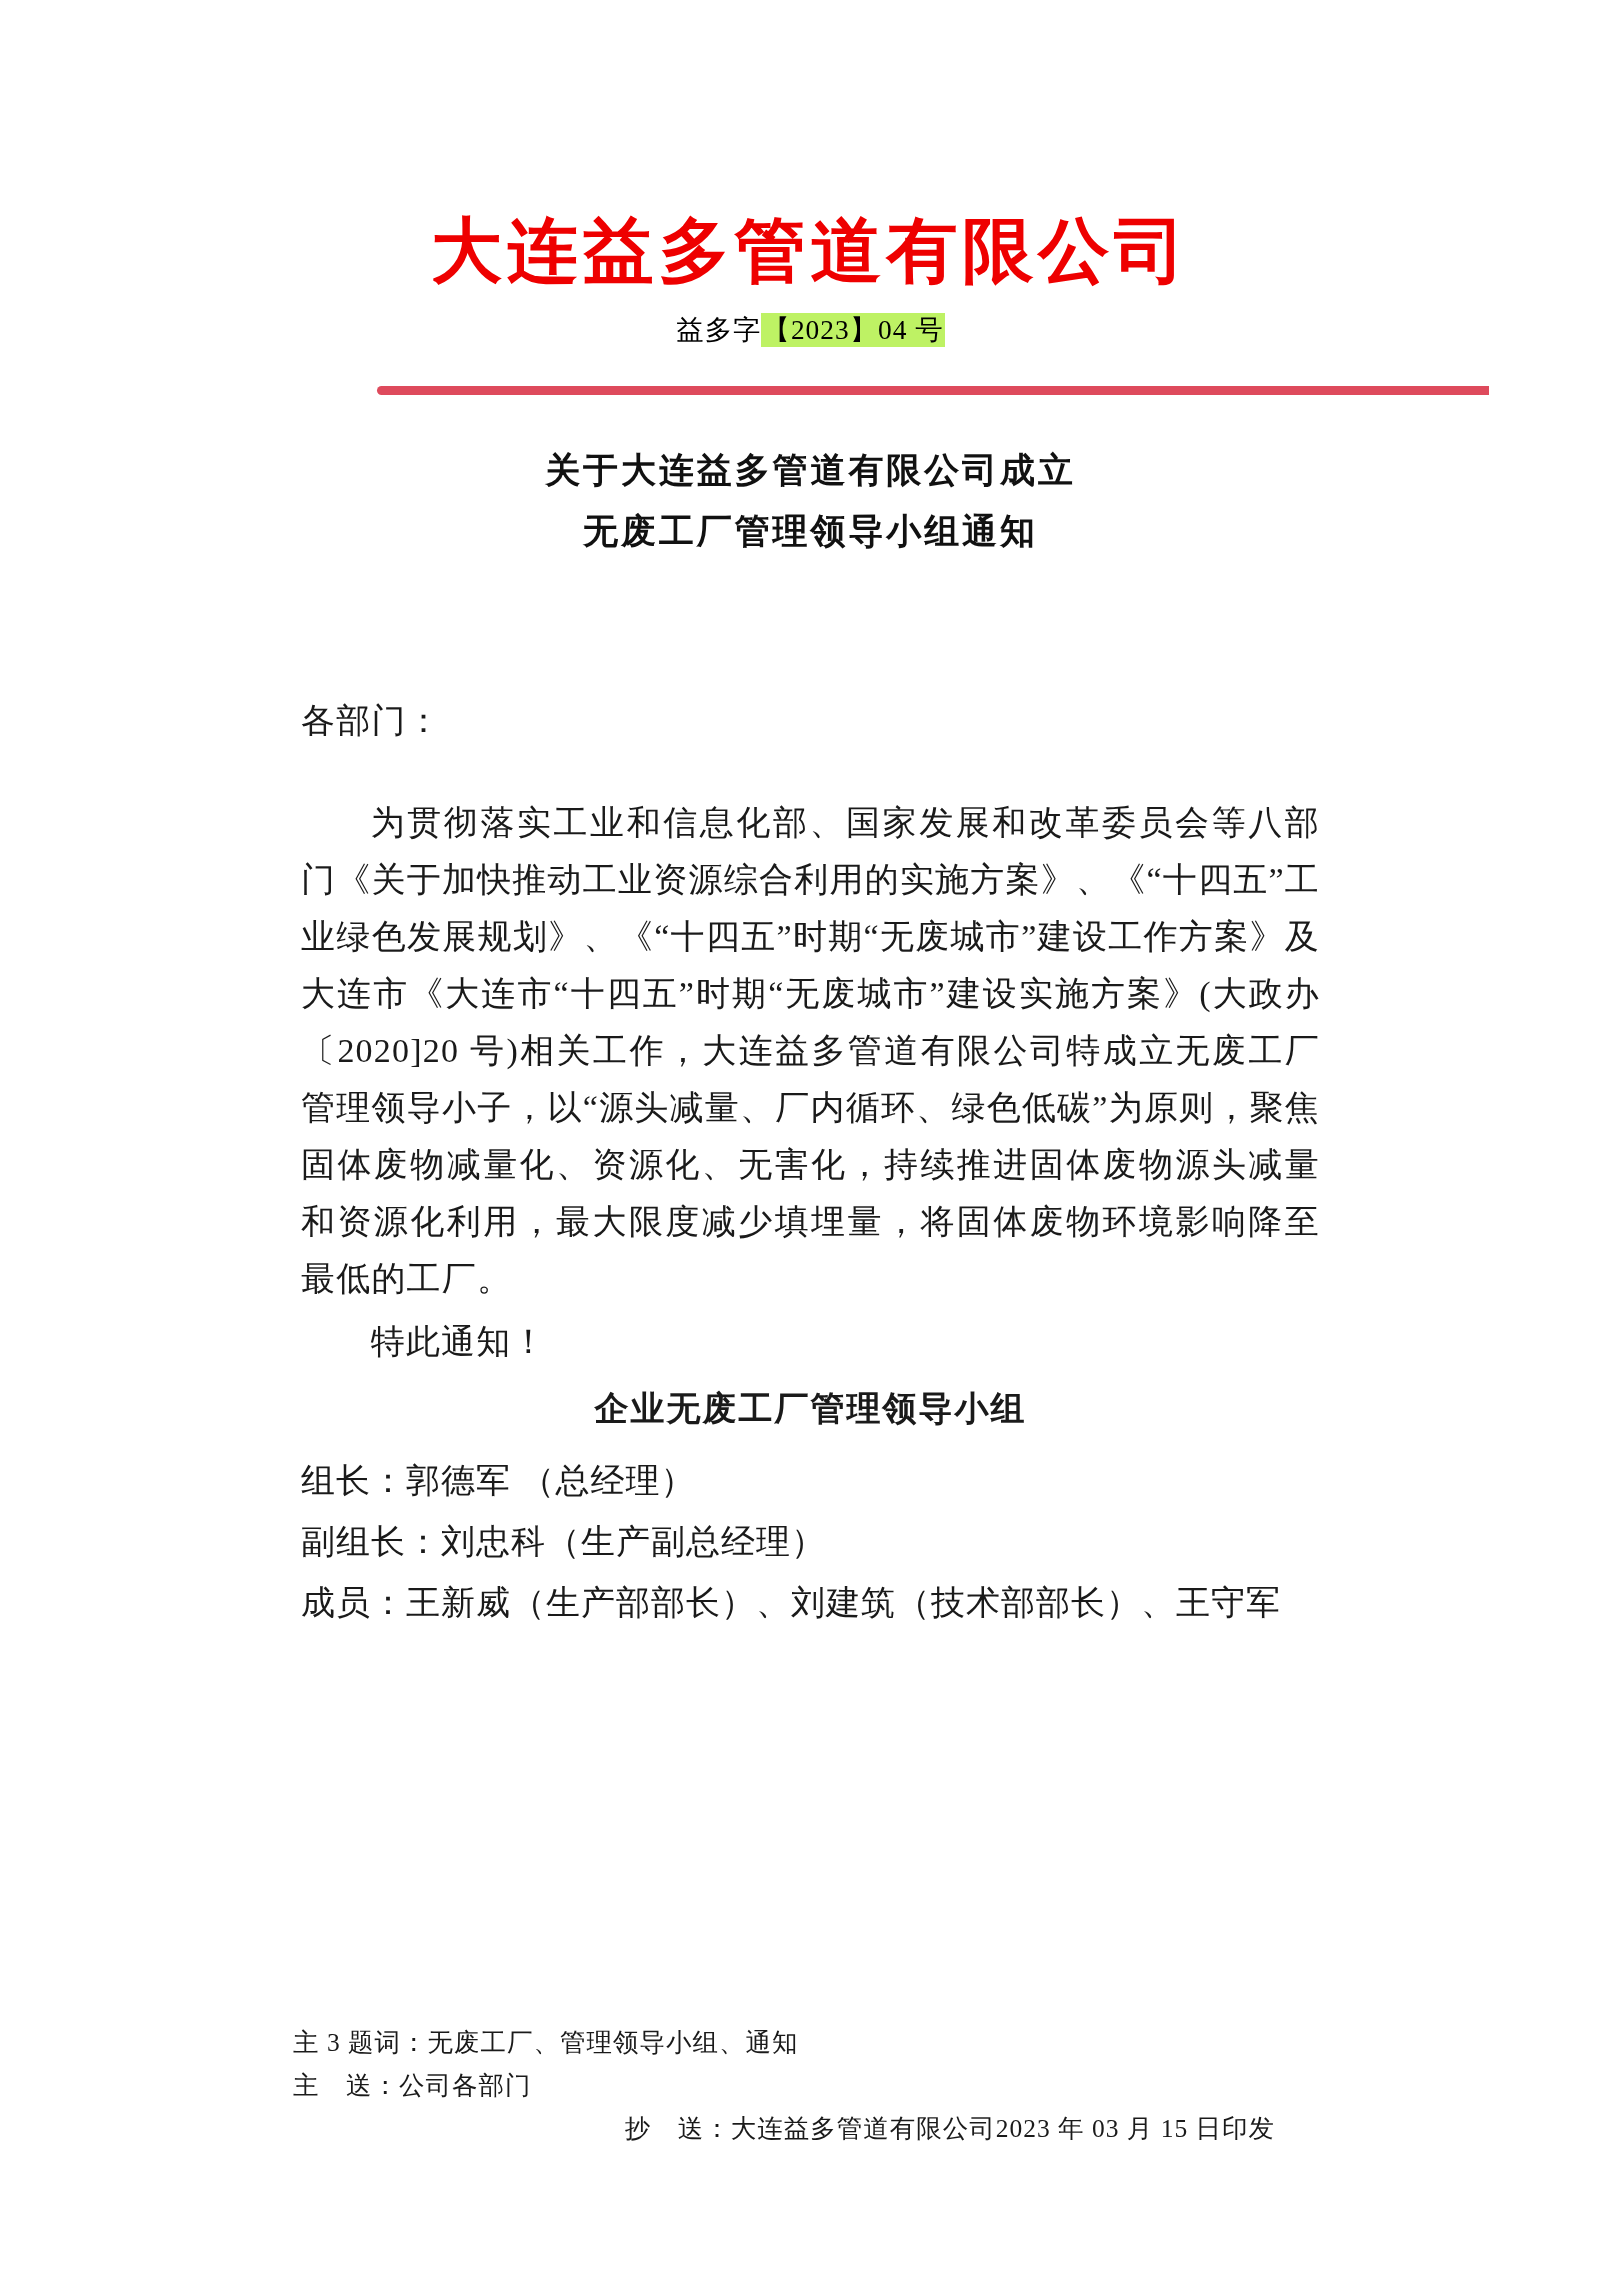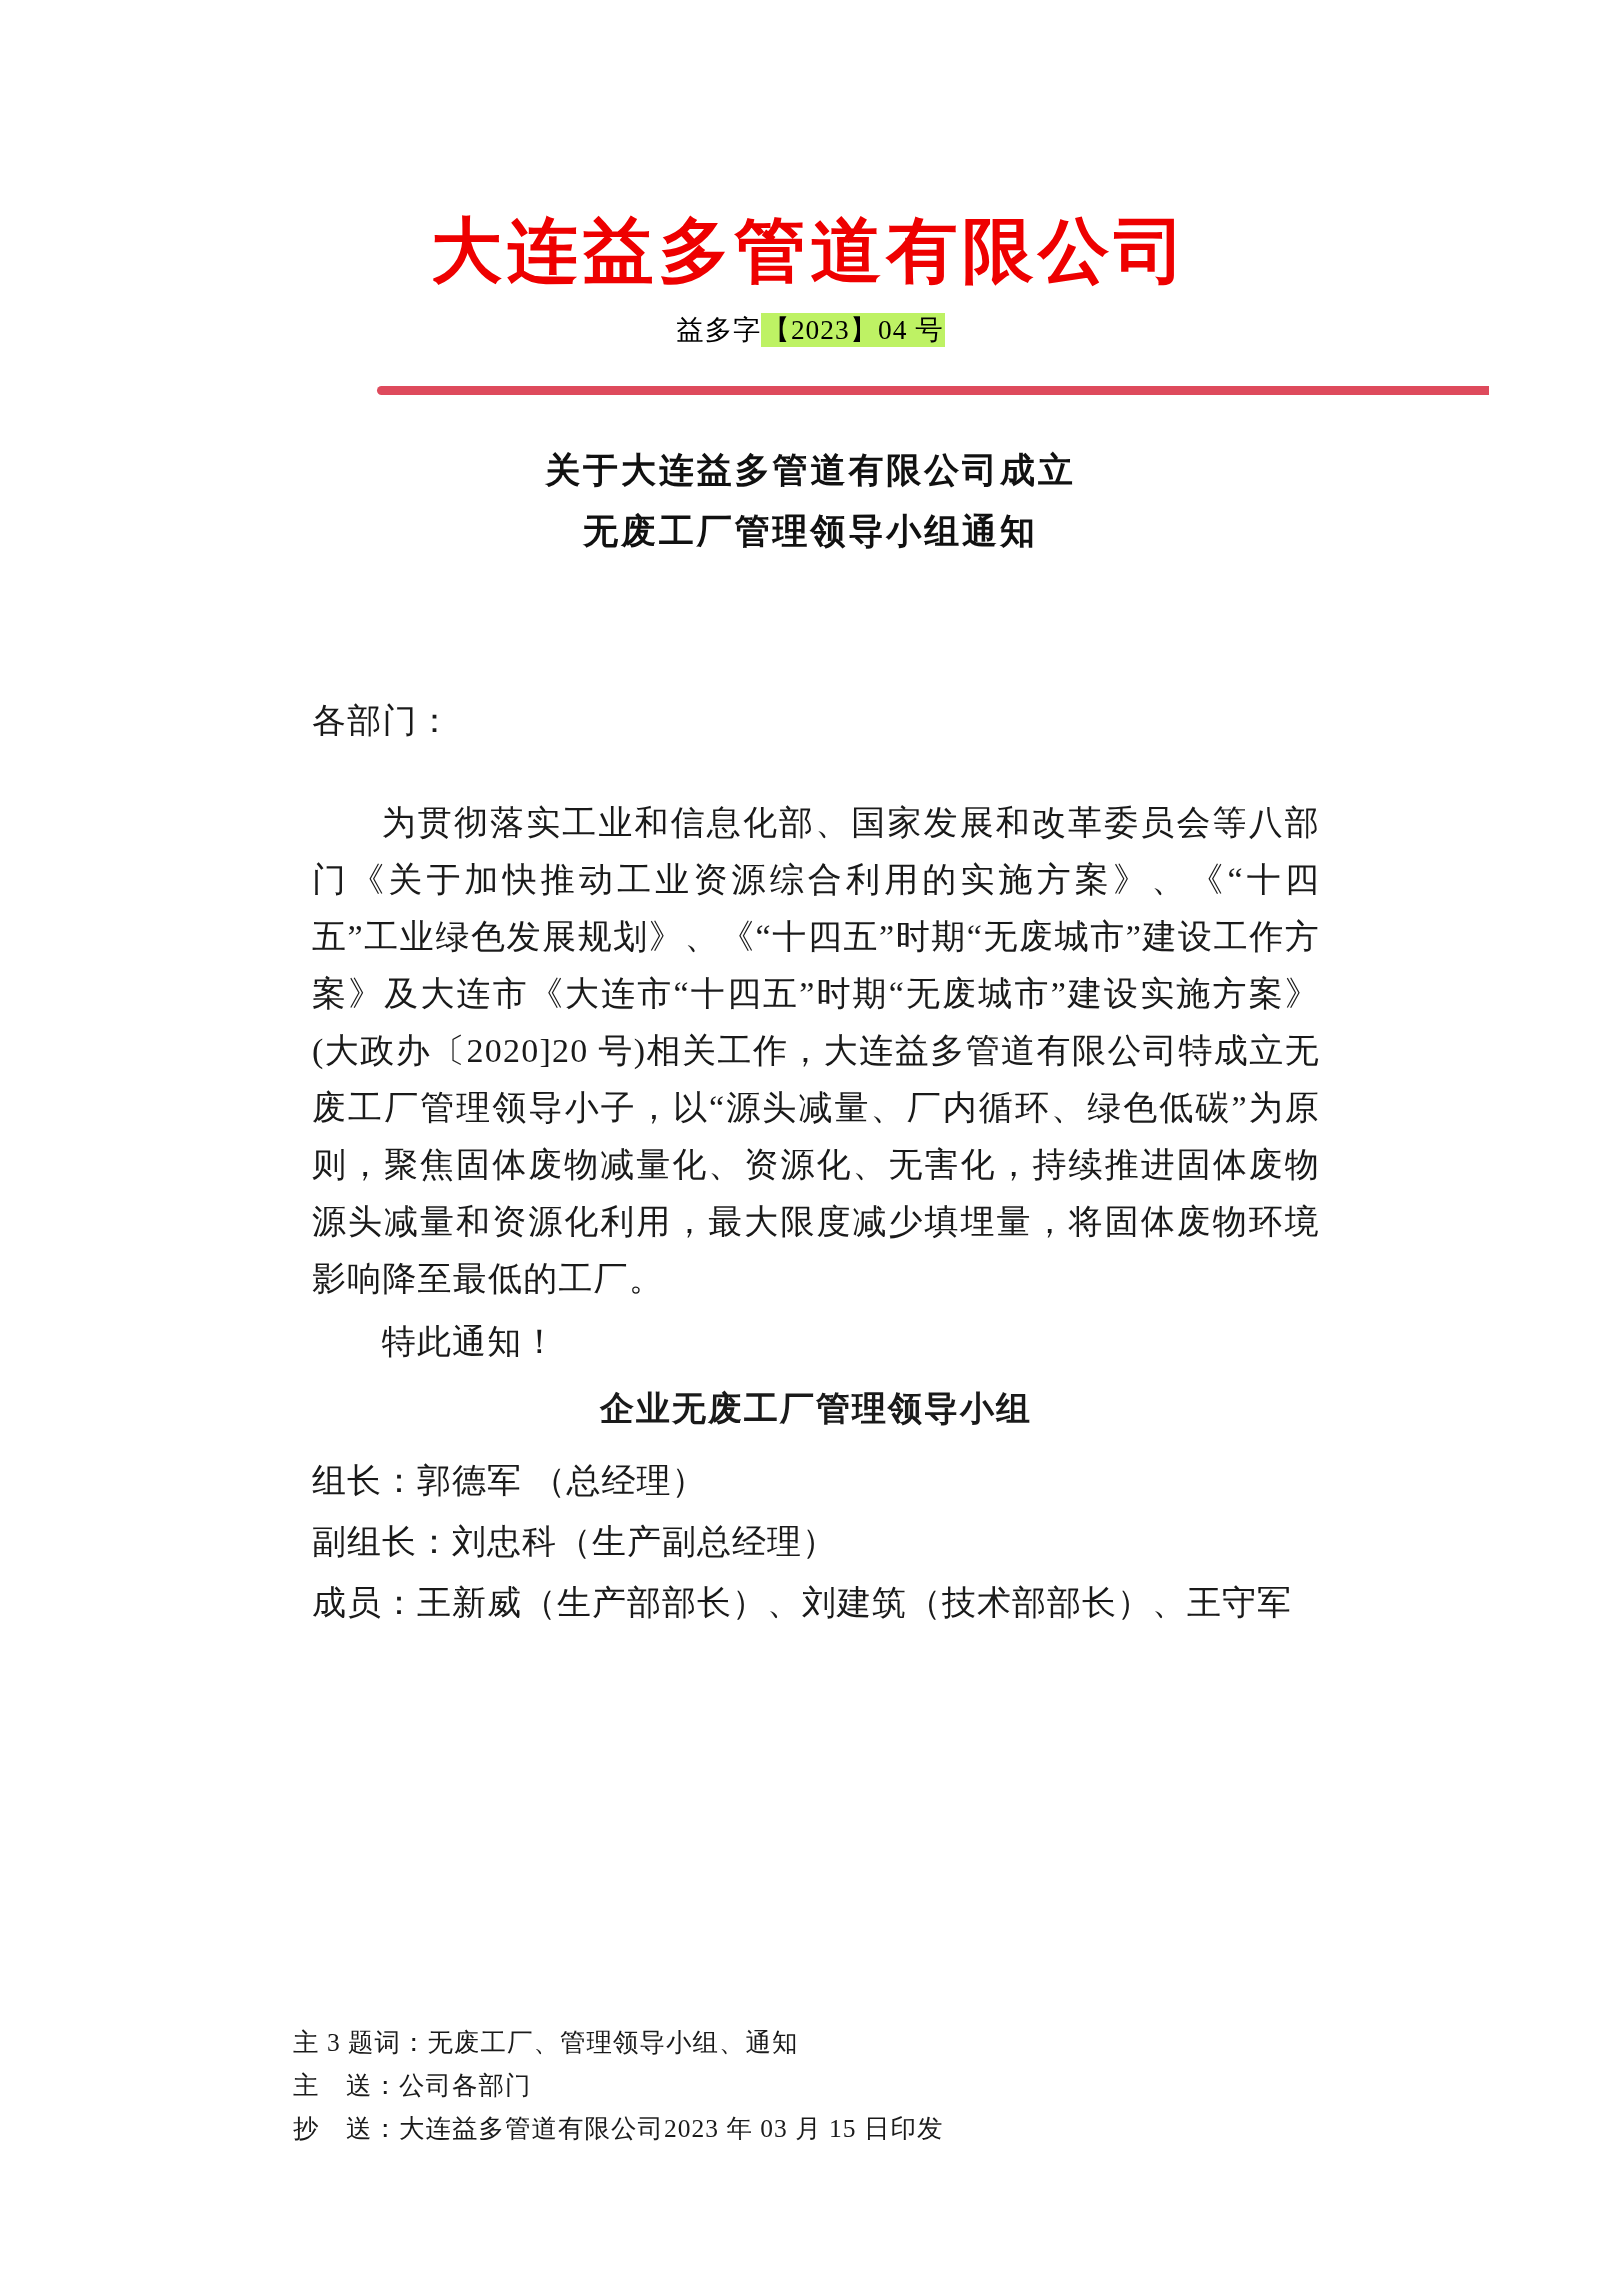--- a/index.html
+++ b/index.html
@@ -76,21 +76,21 @@
     font-size: 35px;
     letter-spacing: 2.9px;
     line-height: 1.75;
     color: #111111;
   }
   .doc-title .tline { display: block; }
 
   
   .body-block {
     position: absolute;
-    left: 180px;
+    left: 169px;
     right: 169px;
     top: 676px;
     font-family: "Liberation Serif", "DejaVu Serif", serif;
     font-size: 34px;
     line-height: 57px;
     letter-spacing: 1.2px;
     color: #1a1a1a;
     text-align: justify;
   }
   .salutation { margin: 0 0 45px 0; }
@@ -129,21 +129,21 @@
     top: 2005px;
     font-family: "Liberation Serif", "DejaVu Serif", serif;
     font-size: 25.5px;
     line-height: 43px;
     letter-spacing: 1px;
     color: #1a1a1a;
   }
   .footer-line { margin: 0; white-space: pre; }
   .footer-row {
     display: flex;
-    justify-content: flex-start;
+    justify-content: flex-end;
     align-items: baseline;
   }
   .footer-date { white-space: pre; padding-right: 45px; }
 </style>
 </head>
 <body>
 
 <div class="page">
 
   <div class="letterhead">

